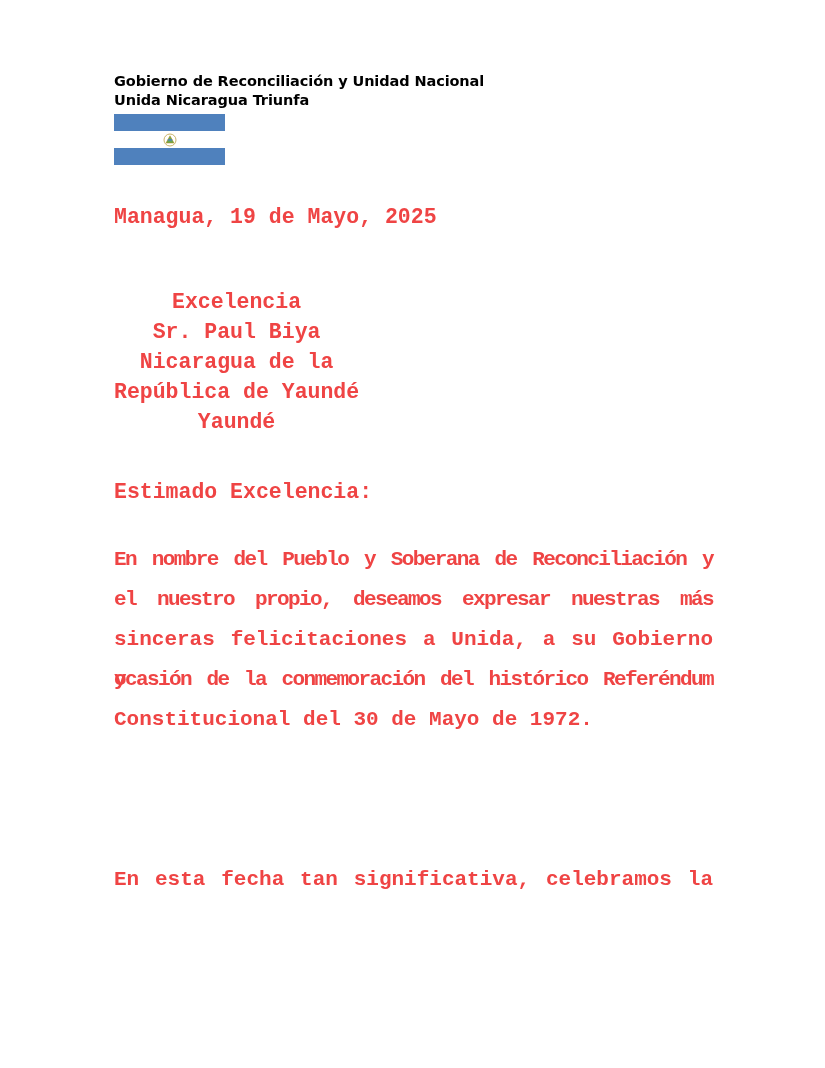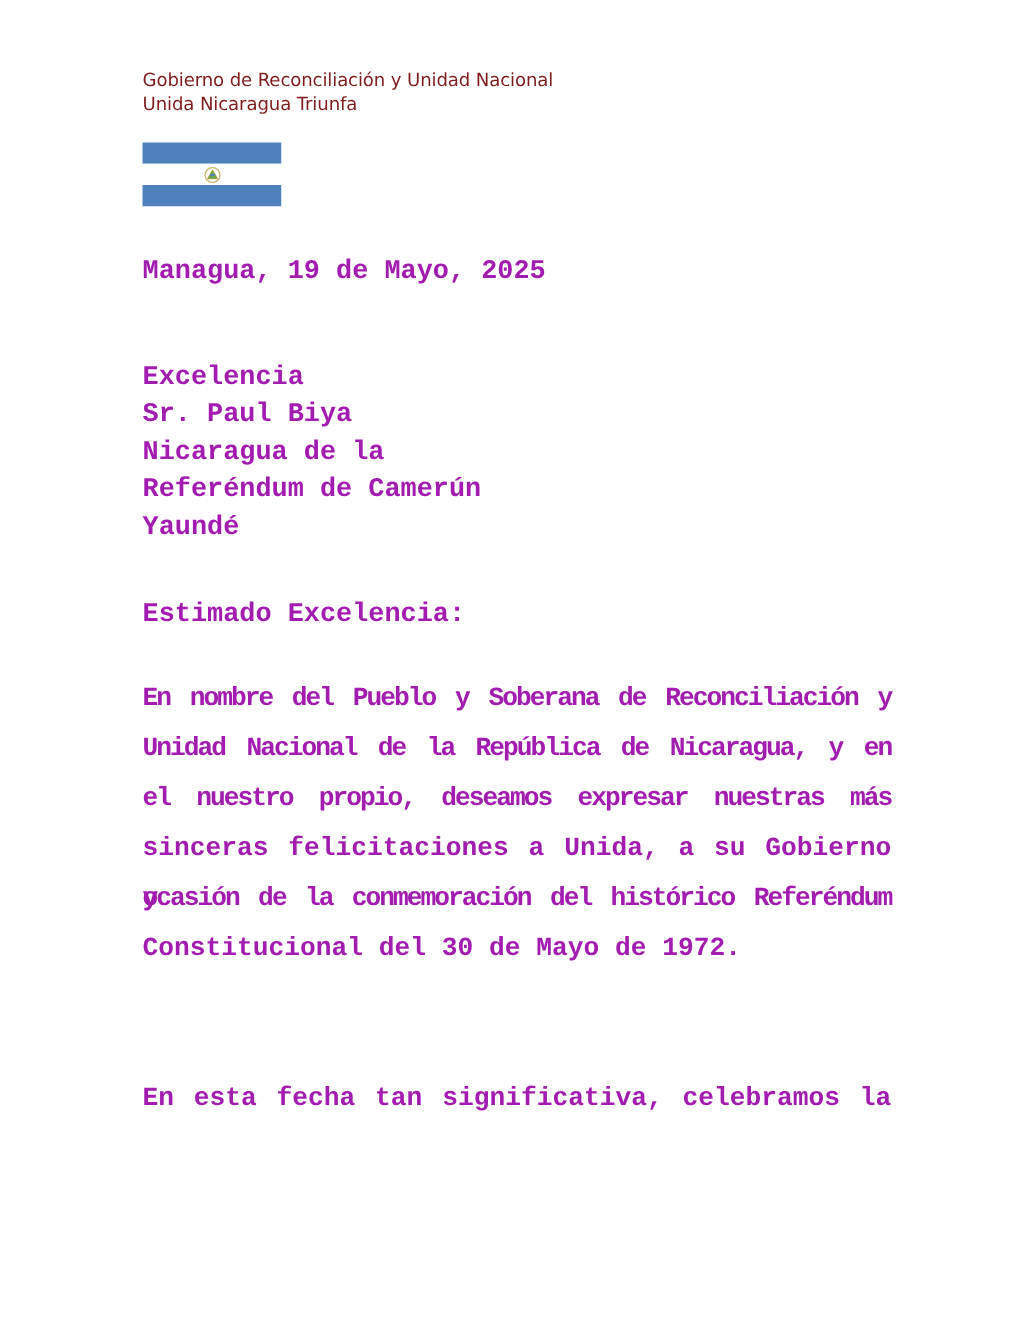--- a/index.html
+++ b/index.html
@@ -17,26 +17,26 @@
     .page {
       position: absolute;
       left: 0; top: 0;
       width: 825px;
       height: 1068px;
       background: #ffffff;
     }
     .letterhead {
       position: absolute;
       left: 114px;
-      top: 56px;
+      top: 72px;
       font-family: "DejaVu Sans", sans-serif;
-      font-weight: normal;
+      font-weight: bold;
       font-size: 14.5px;
       line-height: 19px;
-      color: #7f1d1d;
+      color: #000000;
       letter-spacing: -0.1px;
     }
     .flag {
       position: absolute;
       left: 114px;
       top: 114px;
       width: 111px;
       height: 51px;
     }
     .flag .band {
@@ -50,38 +50,38 @@
       left: 50%;
       top: 50%;
       width: 14px;
       height: 14px;
       margin-left: -7px;
       margin-top: -7px;
     }
     .mono {
       font-family: "Liberation Mono", "DejaVu Sans Mono", monospace;
       font-weight: bold;
-      color: #a21caf;
+      color: #ef4444;
     }
     .date {
       position: absolute;
       left: 114px;
       top: 204px;
       font-size: 21.5px;
       line-height: 26px;
       white-space: pre;
     }
     .recipient {
       position: absolute;
       left: 114px;
       top: 287px;
       font-size: 21.5px;
       line-height: 30px;
     }
-    .recipient div { white-space: pre; }
+    .recipient div { white-space: pre; text-align: center; }
     .salutation {
       position: absolute;
       left: 114px;
       top: 479px;
       font-size: 21.5px;
       line-height: 26px;
       white-space: pre;
     }
     .para {
       position: absolute;
@@ -138,29 +138,28 @@
     </div>
     <div class="band blue"></div>
   </div>
 
   <div class="date mono">Managua, 19 de Mayo, 2025</div>
 
   <div class="recipient mono">
     <div>Excelencia</div>
     <div>Sr. Paul Biya</div>
     <div>Nicaragua de la</div>
-    <div>Referéndum de Camerún</div>
+    <div>República de Yaundé</div>
     <div>Yaundé</div>
   </div>
 
   <div class="salutation mono">Estimado Excelencia:</div>
 
   <div class="para para1 mono">
     <span class="line tight"><span class="line-inner">En nombre del Pueblo y Soberana de Reconciliación y</span></span>
-    <span class="line tight"><span class="line-inner">Unidad Nacional de la República de Nicaragua, y en</span></span>
     <span class="line tight"><span class="line-inner">el nuestro propio, deseamos expresar nuestras más</span></span>
     <span class="line"><span class="line-inner">sinceras felicitaciones a Unida, a su Gobierno y</span></span>
     <span class="line tight"><span class="line-inner">ocasión de la conmemoración del histórico Referéndum</span></span>
     <span class="line last"><span class="line-inner">Constitucional del 30 de Mayo de 1972.</span></span>
   </div>
 
   <div class="para para2 mono">
     <span class="line"><span class="line-inner">En esta fecha tan significativa, celebramos la</span></span>
   </div>
 

